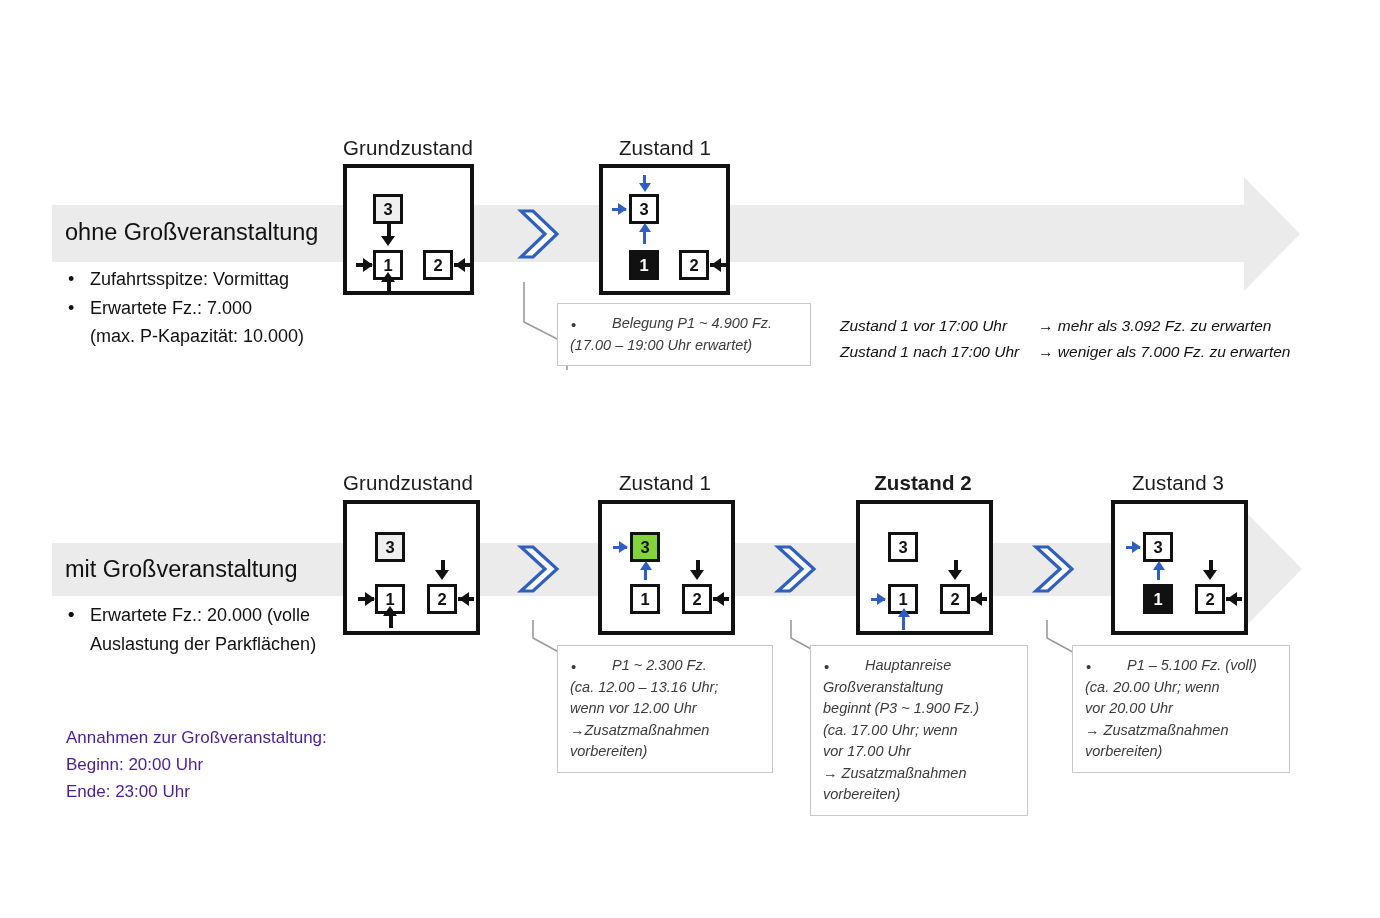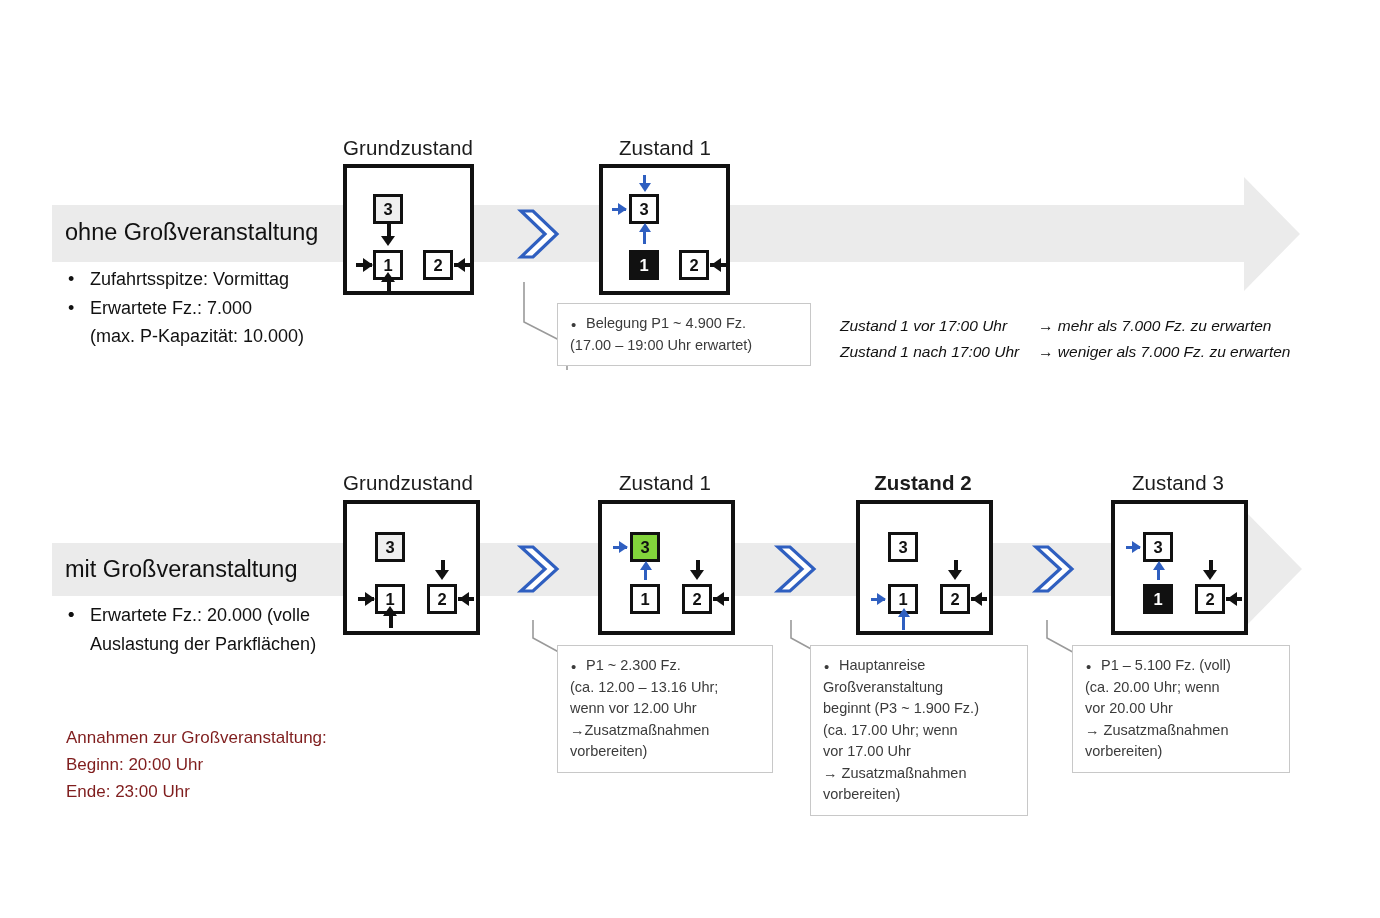--- a/index.html
+++ b/index.html
@@ -93,22 +93,23 @@
   }
   .note .bullet {
     position: absolute;
     left: 13px;
     top: 10px;
     font-size: 15px;
     line-height: 21.5px;
     color: #3b3b3b;
   }
   .note .txt {
-    margin-left: 16px;
+    margin-left: 42px;
     white-space: pre-line;
+    font-style: italic;
   }
 
   
   .scen-name {
     font-size: 23px;
     color: #111111;
     text-align: center;
     white-space: nowrap;
   }
   .scen-sub {
@@ -119,21 +120,21 @@
   .bullets {
     font-size: 18px;
     line-height: 28.5px;
     color: #111111;
   }
   .bullets .row { position: relative; padding-left: 32px; white-space: pre-line; }
   .bullets .row .dot { position: absolute; left: 10px; top: 0; }
   .assume {
     font-size: 17px;
     line-height: 27px;
-    color: #7f1d1d;
+    color: #4c1d95;
     white-space: pre-line;
   }
 
   
   .concl {
     position: absolute;
     font-style: italic;
     font-size: 15.5px;
     line-height: 26px;
     color: #111111;
@@ -205,21 +206,21 @@
     <polyline points="9,0 9,40 52,62 52,88" fill="none" stroke="#9a9a9a" stroke-width="1.6"></polyline>
   </svg>
 
   <div class="note" style="left:557px; top:303px; width:254px;">
     <span class="bullet">•</span>
     <span class="txt">Belegung P1 ~ 4.900 Fz.
 (17.00 – 19:00 Uhr erwartet)</span>
   </div>
 
   <div class="concl" style="left:840px; top:313px;">
-    <span class="lhs">Zustand 1 vor 17:00 Uhr</span><span>→</span>&nbsp;<span>mehr als 7.000 Fz. zu erwarten</span>
+    <span class="lhs">Zustand 1 vor 17:00 Uhr</span><span>→</span>&nbsp;<span>mehr als 3.092 Fz. zu erwarten</span>
   </div>
   <div class="concl" style="left:840px; top:339px;">
     <span class="lhs">Zustand 1 nach 17:00 Uhr</span><span>→</span>&nbsp;<span>weniger als 7.000 Fz. zu erwarten</span>
   </div>
 
   <div class="abs band-body" style="left:52px; top:543px; width:1194px; height:53px;"></div>
   <div class="abs band-head" style="left:1246px; top:512px;"></div>
 
   <div class="abs scen-sub" style="left:65px; top:556px;">mit Großveranstaltung</div>
 

